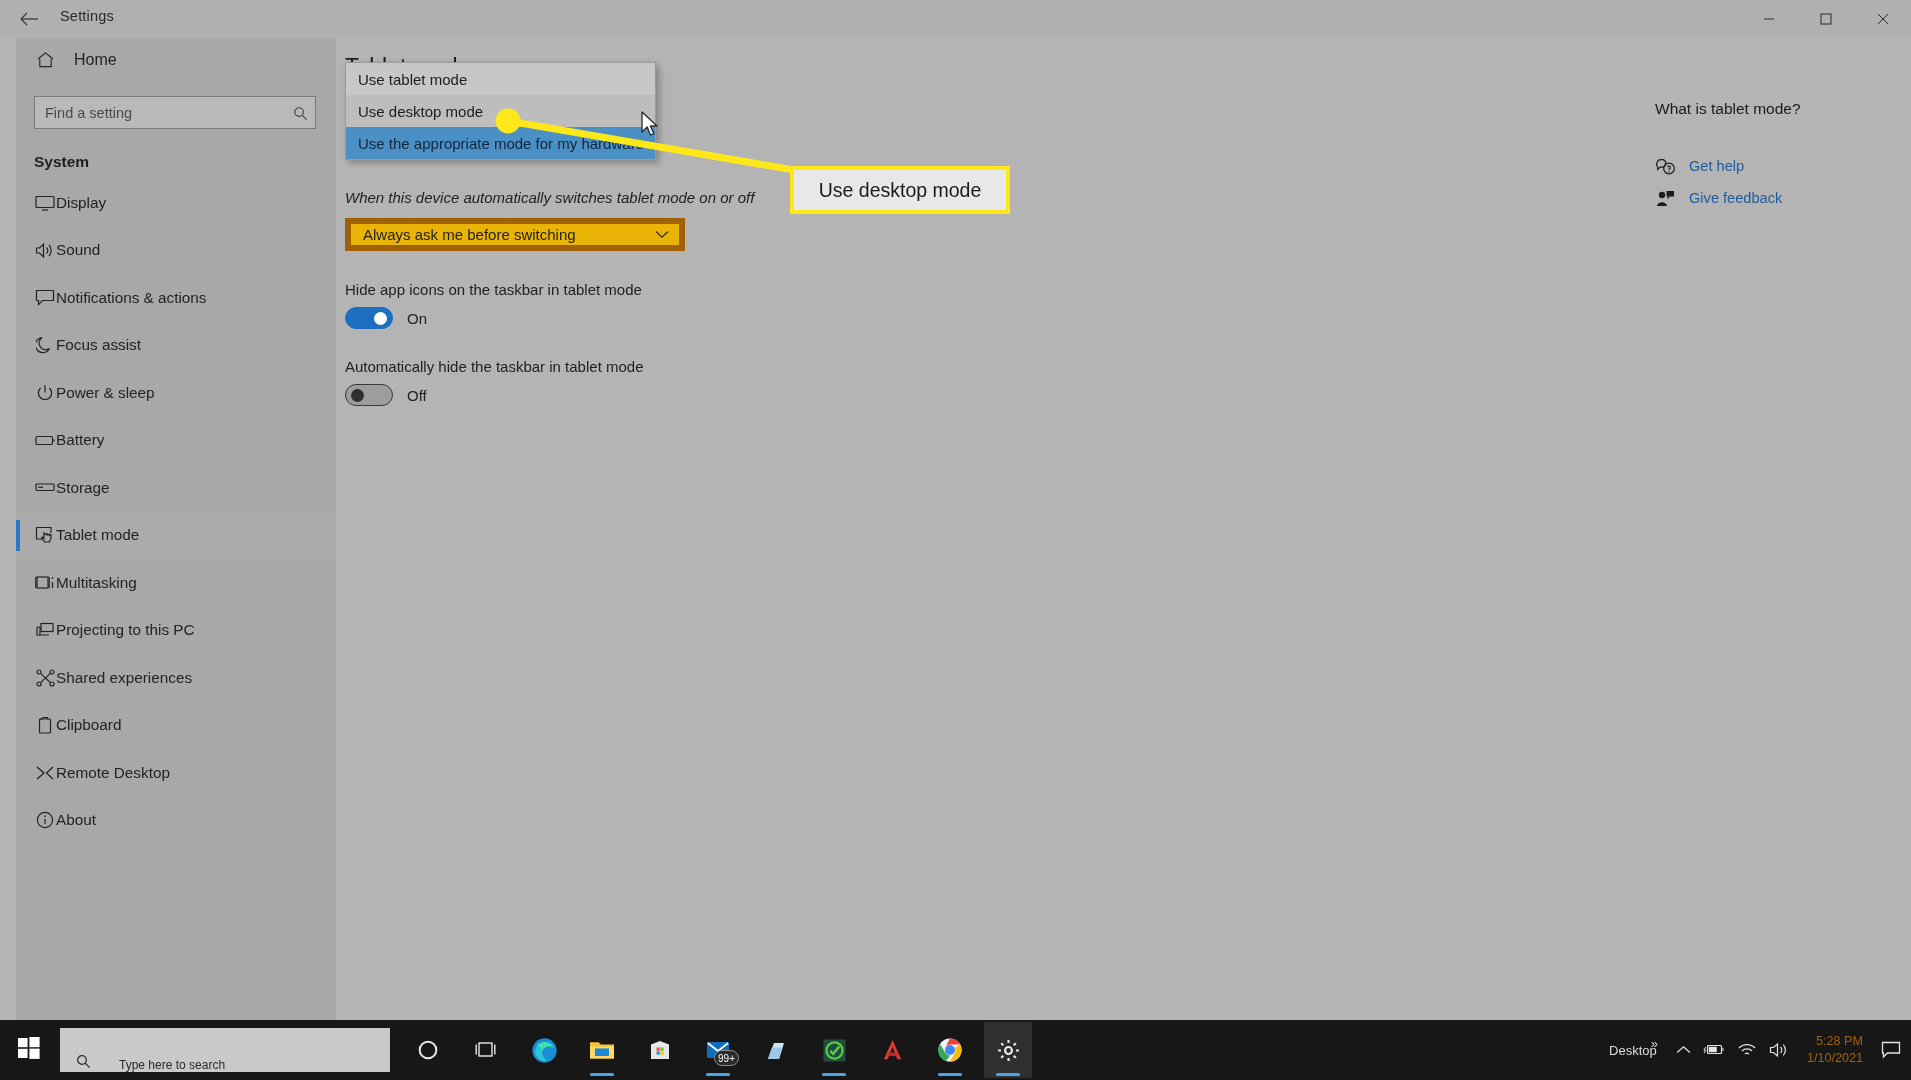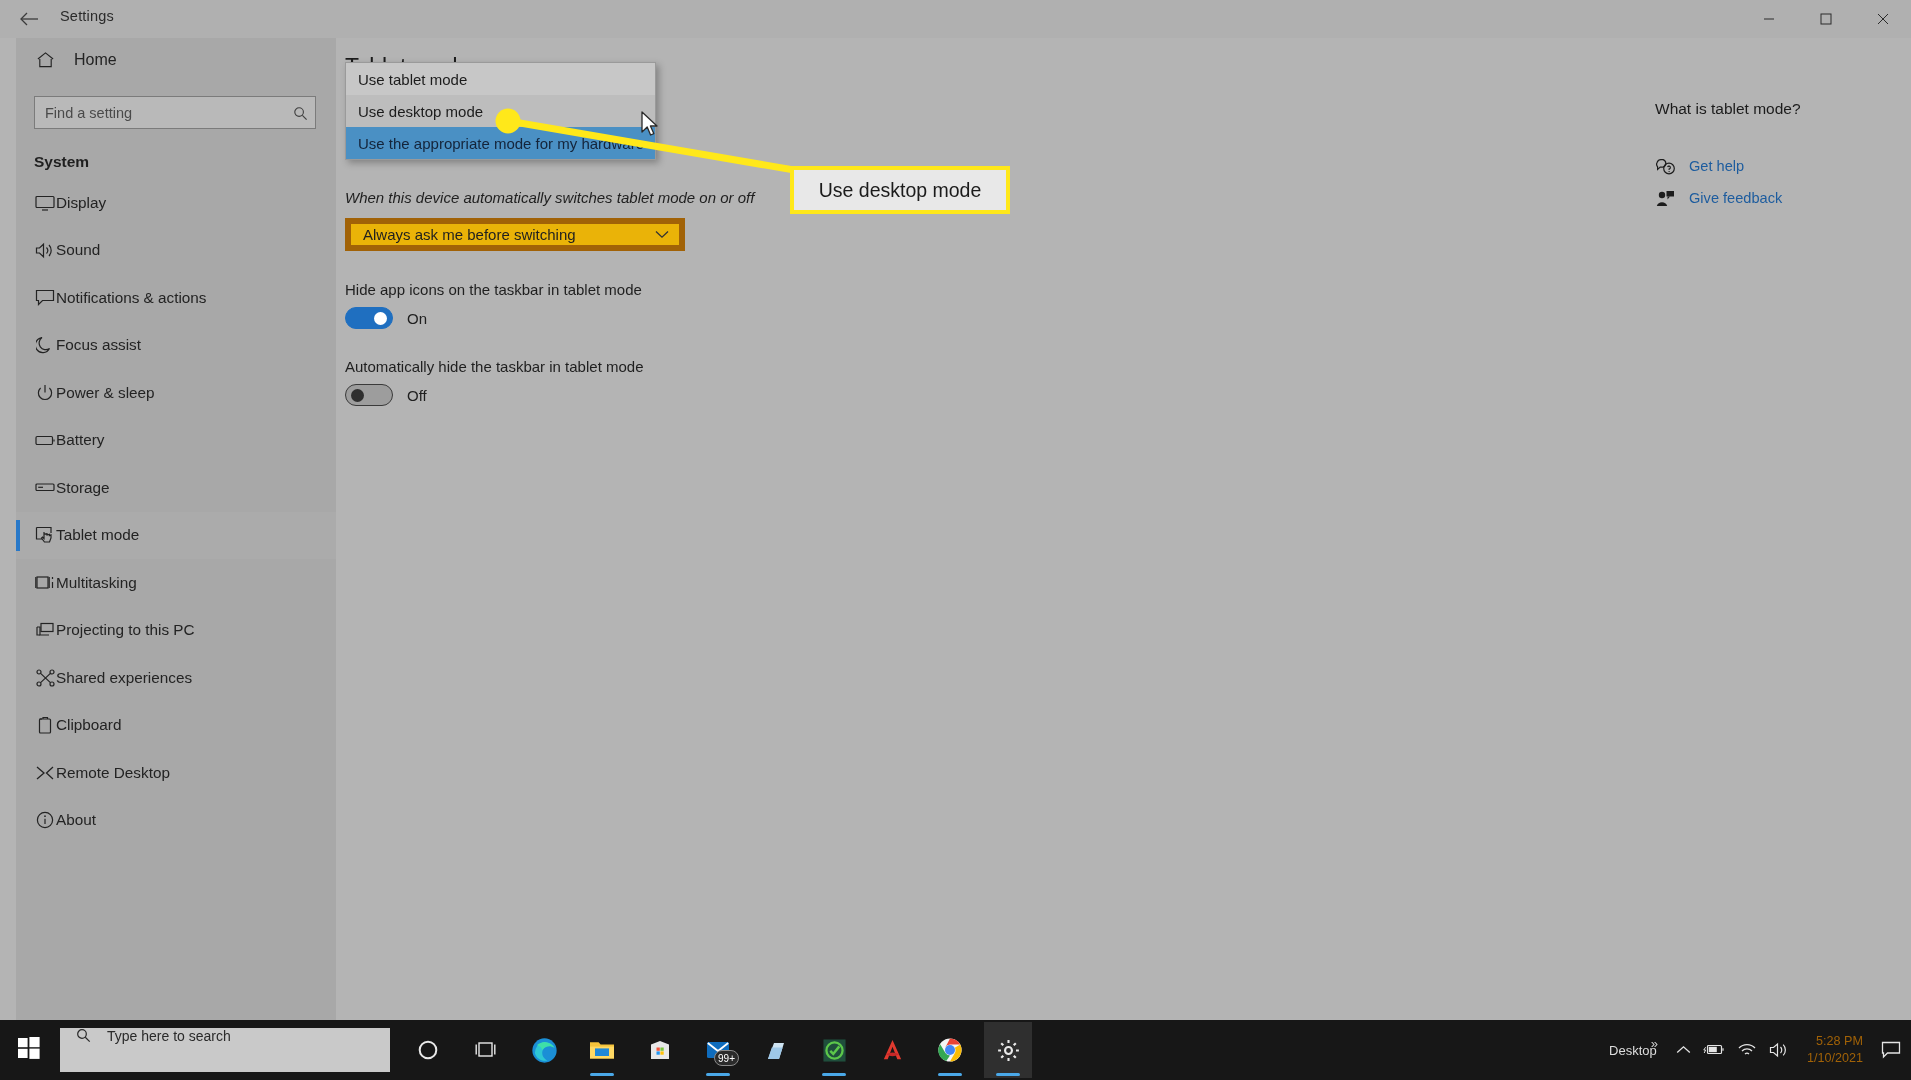--- a/index.html
+++ b/index.html
@@ -142,22 +142,22 @@
 
   
   .taskbar {
     position: absolute; left: 0; bottom: 0; width: 1911px; height: 60px;
     background: #171717; z-index: 80; display: flex; align-items: center;
   }
   .start-btn {
     width: 58px; height: 60px; display: flex; align-items: center; justify-content: center;
   }
   .tb-search {
-    width: 330px; height: 44px; background: #c9c9c9; display: flex; align-items: flex-start;
-    gap: 16px; padding-left: 16px; margin-left: 2px; color: #2a2a2a; font-size: 14px;
+    width: 330px; height: 44px; background: #c9c9c9; display: flex; align-items: flex-end;
+    gap: 28px; padding-left: 16px; margin-left: 2px; color: #2a2a2a; font-size: 12px;
   }
   .tb-icons { display: flex; align-items: center; gap: 10px; margin-left: 14px; }
   .tb-ico {
     width: 48px; height: 56px; display: flex; align-items: center; justify-content: center;
     position: relative;
   }
   .tb-ico.active { background: #2f2f2f; }
   .tb-ico .underline {
     position: absolute; bottom: 2px; left: 12px; width: 24px; height: 3px;
     background: #4aa8e8; border-radius: 2px;

